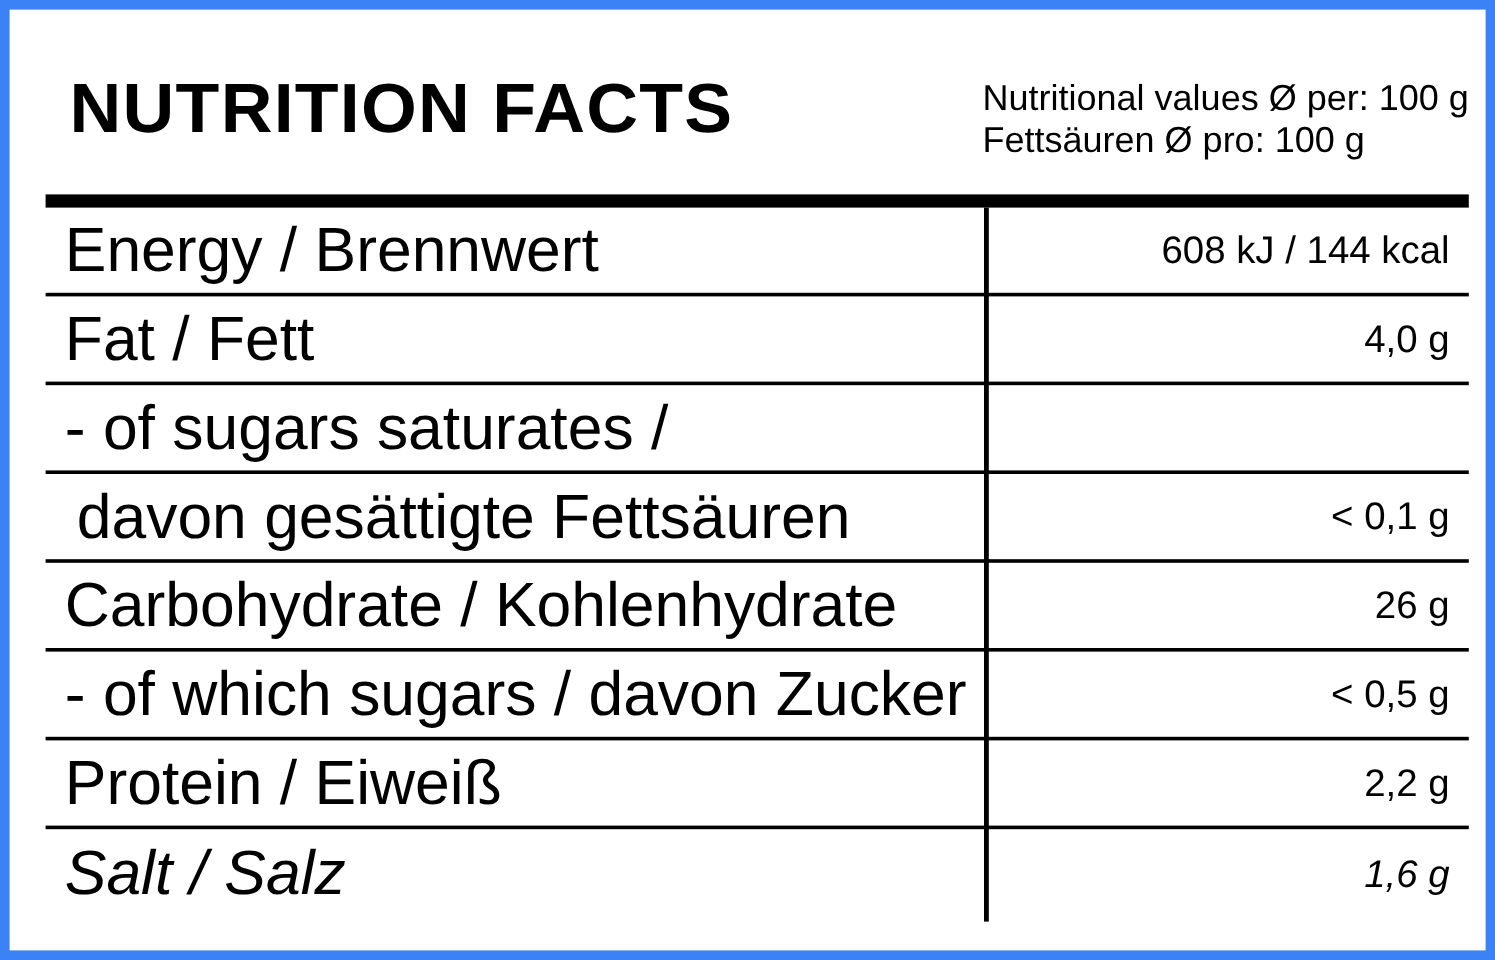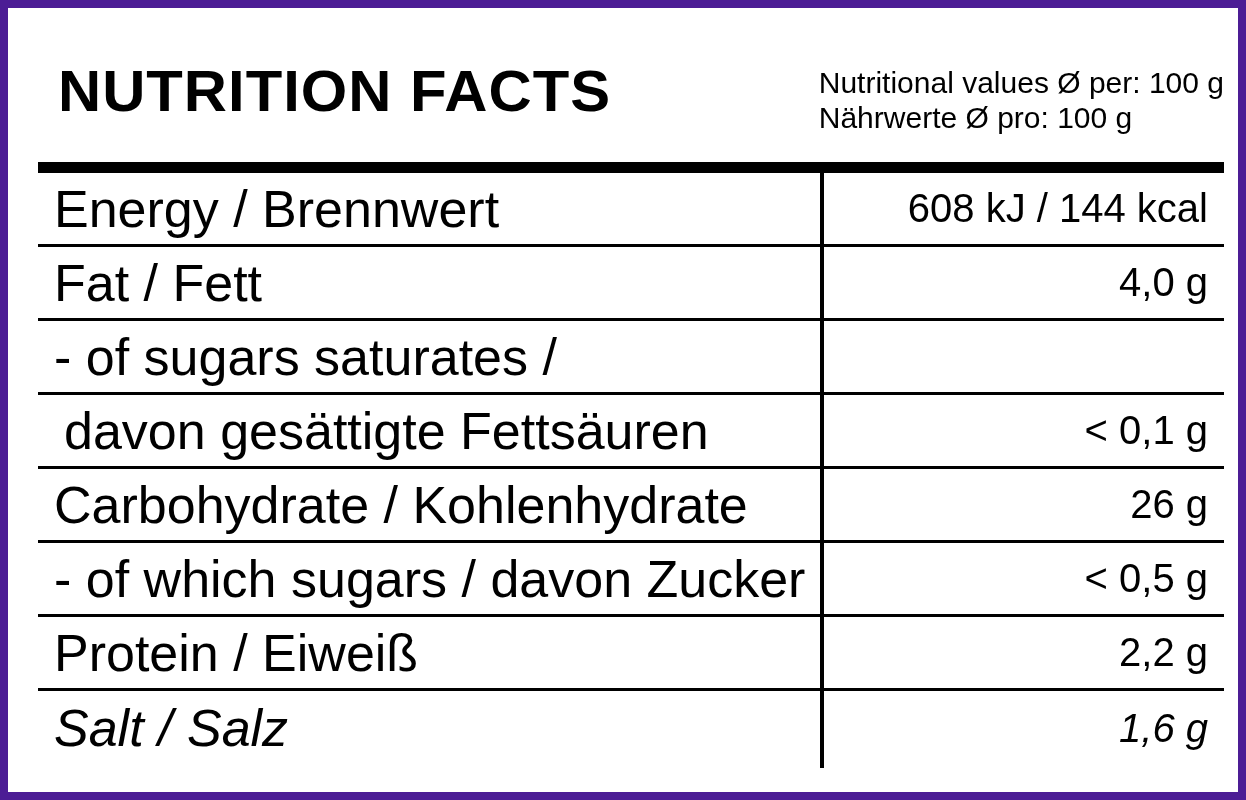--- a/index.html
+++ b/index.html
@@ -15,21 +15,21 @@
     overflow: hidden;
   }
 
   .label-panel {
     position: absolute;
     left: 0;
     top: 0;
     width: 1246px;
     height: 800px;
     box-sizing: border-box;
-    border: 8px solid #4c1d95;
+    border: 8px solid #3b82f6;
     background: #ffffff;
   }
 
   .inner {
     position: absolute;
     left: 30px;
     top: 26px;
     width: 1186px;
     height: 740px;
   }
@@ -106,21 +106,21 @@
     left: 26px;
   }
   .cell-value {
     position: absolute;
     right: 16px;
     top: 0;
     height: 100%;
     display: flex;
     align-items: center;
     justify-content: flex-end;
-    font-size: 40px;
+    font-size: 32px;
     white-space: nowrap;
   }
 
   
   .divider {
     position: absolute;
     left: 782px;
     top: 139px;
     width: 4px;
     height: 595px;
@@ -130,21 +130,21 @@
 </head>
 <body>
 
 <div class="label-panel">
   <div class="inner">
 
     <div class="header">
       <div class="title">NUTRITION FACTS</div>
       <div class="per-block">
         <div class="per-line">Nutritional values Ø per: 100 g</div>
-        <div class="per-line">Nährwerte Ø pro: 100 g</div>
+        <div class="per-line">Fettsäuren Ø pro: 100 g</div>
       </div>
     </div>
 
     <div class="header-rule"></div>
 
     <div class="divider"></div>
 
     <div class="table">
 
       <div class="row">

